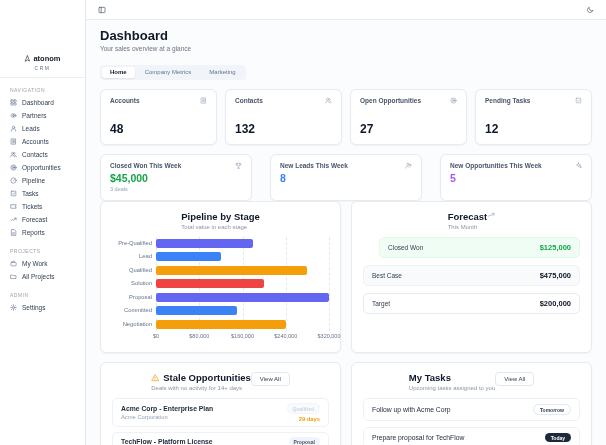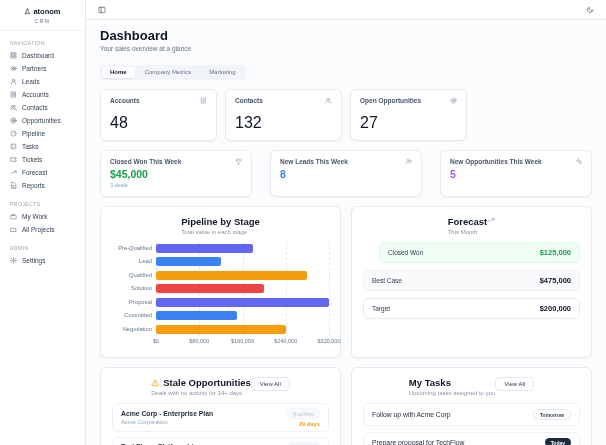--- a/index.html
+++ b/index.html
@@ -2,21 +2,21 @@
 <html><head>
 <meta charset="utf-8">
 <style>
   * { margin:0; padding:0; box-sizing:border-box; }
   html,body { width:606px; height:445px; overflow:hidden; background:#fff;
     font-family:"Liberation Sans","DejaVu Sans",sans-serif; color:#0f172a; }
   .app { display:flex; width:606px; height:445px; }
 
   
   .sidebar { width:86px; background:#fff; border-right:1px solid #e5e7eb; flex-shrink:0; }
-  .brand { padding:7px 8px 6px; border-bottom:1px solid #eef0f3; text-align:center; }
+  .brand { padding:7px 8px 6px; border-bottom:1px solid #eef0f3; text-align:center;margin-top:47px; }
   .brand-row { display:flex; align-items:center; justify-content:center; gap:2px; }
   .brand-name { font-size:7.5px; font-weight:bold; color:#0f172a; }
   .brand-tag { font-size:5px; letter-spacing:1.5px; color:#64748b; margin-top:2px; }
   .side-section-label { font-size:5px; letter-spacing:.5px; color:#9ca3af; text-transform:uppercase;
     margin:9px 10px 3px; }
   .side-item { display:flex; align-items:center; gap:5px; padding:3px 10px; font-size:6.5px;
     color:#334155; cursor:pointer; }
   .icon { display:inline-flex; }
   .icon svg { width:7px; height:7px; stroke:#64748b; }
   .brand-row .icon svg { width:7px; height:7px; stroke:#0f172a; }
@@ -32,28 +32,28 @@
   .page-subtitle { font-size:6.5px; color:#6b7280; margin:2px 0 8px; }
   .tabs { display:inline-flex; background:#f1f5f9; border-radius:4px; padding:2px; gap:2px;
     margin-bottom:9px; }
   .tab { font-size:6px; color:#64748b; padding:2.5px 8px; border-radius:3px; cursor:pointer;
     border:none; background:transparent; font-family:inherit; }
   .tab.active { background:#fff; color:#0f172a; font-weight:bold; box-shadow:0 1px 2px rgba(0,0,0,.08); }
 
   .card { background:#fff; border:1px solid #e7eaee; border-radius:6px;
     box-shadow:0 1px 2px rgba(16,24,40,.04); }
   .grid4 { display:grid; grid-template-columns:repeat(4,1fr); gap:8px; margin-bottom:9px; }
-  .grid3 { display:grid; grid-template-columns:repeat(3,1fr); gap:18px; margin-bottom:9px; }
+  .grid3 { display:grid; grid-template-columns:repeat(3,1fr); gap:18px; }
   .grid2 { display:grid; grid-template-columns:1fr 1fr; gap:10px; margin-bottom:9px; }
 
   .kpi { padding:7px 9px 8px; }
   .kpi-head { display:flex; justify-content:space-between; align-items:flex-start; }
   .kpi-label { font-size:6.5px; color:#475569; font-weight:bold; }
   .kpi-head .icon svg { width:7px; height:7px; stroke:#94a3b8; }
-  .kpi-value { font-size:16px; font-weight:normal; margin-top:10px; color:#0f172a; }
+  .kpi-value { font-size:12px; font-weight:bold; margin-top:18px; color:#0f172a; }
   .week-value { font-size:10.5px; font-weight:bold; margin-top:3px; }
   .kpi-sub { font-size:5.5px; color:#94a3b8; margin-top:2px; min-height:6px; }
 
   .panel { padding:9px 11px 10px; }
   .panel-head { display:flex; justify-content:center; align-items:flex-start; margin-bottom:7px; }
   .panel-title { font-size:9.5px; font-weight:bold; color:#0f172a; display:flex; align-items:center; gap:4px; }
   .panel-title .icon svg { width:8px; height:8px; stroke:#f59e0b; }
   .panel-subtitle { font-size:6px; color:#8b95a5; margin-top:2px; }
   .panel-head .corner-icon svg { width:8px; height:8px; stroke:#94a3b8; }
   .view-all { font-size:6px; color:#334155; background:#fff; border:1px solid #e2e8f0;
@@ -312,20 +312,32 @@
               <div class="kpi-label">Open Opportunities</div>
               <span class="icon">
                 <svg viewBox="0 0 24 24" fill="none" stroke="currentColor" stroke-width="2" stroke-linecap="round" stroke-linejoin="round">
                   <circle cx="12" cy="12" r="9"></circle>
                   <circle cx="12" cy="12" r="4.5"></circle>
                   <circle cx="12" cy="12" r="0.8"></circle>
                 </svg>
               </span>
             </div>
             <div class="kpi-value">27</div>
+          </div>
+          <div class="card kpi">
+            <div class="kpi-head">
+              <div class="kpi-label">Pending Tasks</div>
+              <span class="icon">
+                <svg viewBox="0 0 24 24" fill="none" stroke="currentColor" stroke-width="2" stroke-linecap="round" stroke-linejoin="round">
+                  <rect x="4" y="4" width="16" height="16" rx="2"></rect>
+                  <path d="M8.5 12.5l2.5 2.5 5-5.5"></path>
+                </svg>
+              </span>
+            </div>
+            <div class="kpi-value">12</div>
           </div>
         </div>
       <div class="grid3" id="week-row">
           <div class="card kpi">
             <div class="kpi-head">
               <div class="kpi-label">Closed Won This Week</div>
               <span class="icon">
                 <svg viewBox="0 0 24 24" fill="none" stroke="currentColor" stroke-width="2" stroke-linecap="round" stroke-linejoin="round">
                   <path d="M8 21h8M12 17v4M7 4h10v5a5 5 0 0 1-10 0z"></path>
                   <path d="M7 6H4a3 3 0 0 0 3 5M17 6h3a3 3 0 0 1-3 5"></path>

